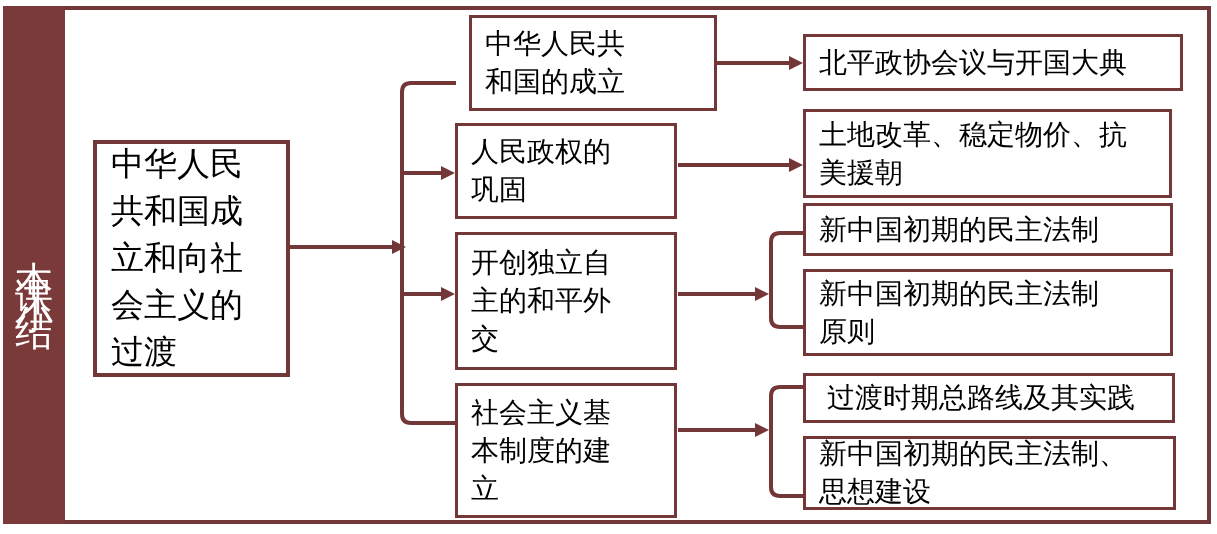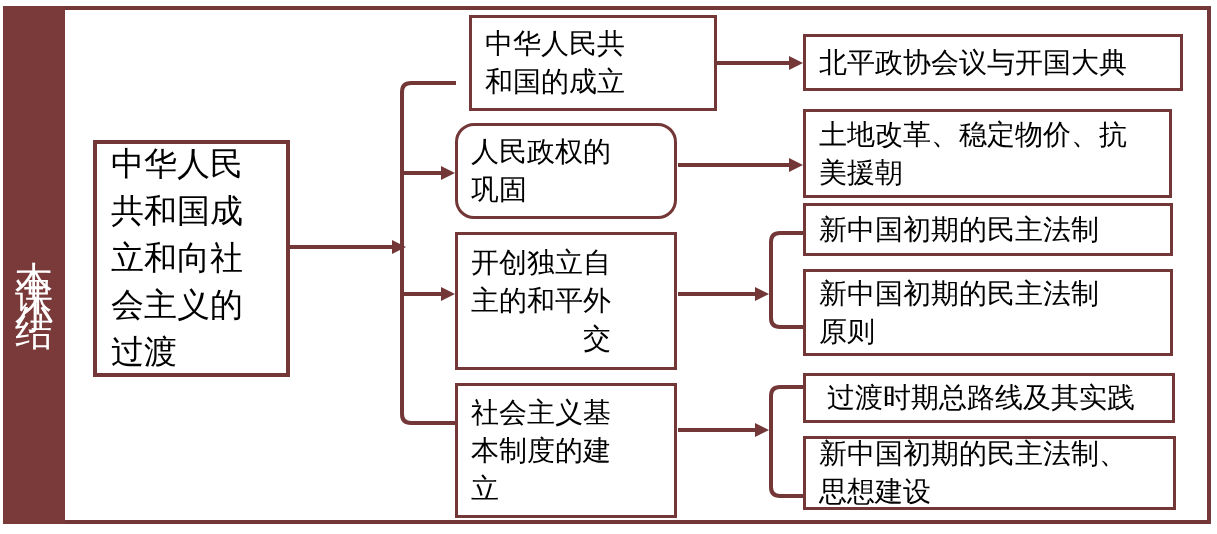--- a/index.html
+++ b/index.html
@@ -114,24 +114,24 @@
 
   <div class="node root" style="left:93px; top:140px; width:197px; height:237px;">中华人民
 共和国成
 立和向社
 会主义的
 过渡</div>
 
   <div class="node" style="left:455px; top:15px; width:248px; height:96px;margin-left:14px;">中华人民共
 和国的成立</div>
 
-  <div class="node" style="left:455px; top:123px; width:222px; height:96px;border-radius:19px;">人民政权的
+  <div class="node" style="left:455px; top:123px; width:222px; height:96px;">人民政权的
 巩固</div>
 
-  <div class="node" style="left:455px; top:232px; width:222px; height:138px;text-align:right;">开创独立自
+  <div class="node" style="left:455px; top:232px; width:222px; height:138px;">开创独立自
 主的和平外
 交</div>
 
   <div class="node" style="left:455px; top:383px; width:222px; height:135px;">社会主义基
 本制度的建
 立</div>
 
   <div class="node" style="left:803px; top:34px; width:380px; height:57px;">北平政协会议与开国大典</div>
 
   <div class="node" style="left:803px; top:109px; width:369px; height:89px;">土地改革、稳定物价、抗

